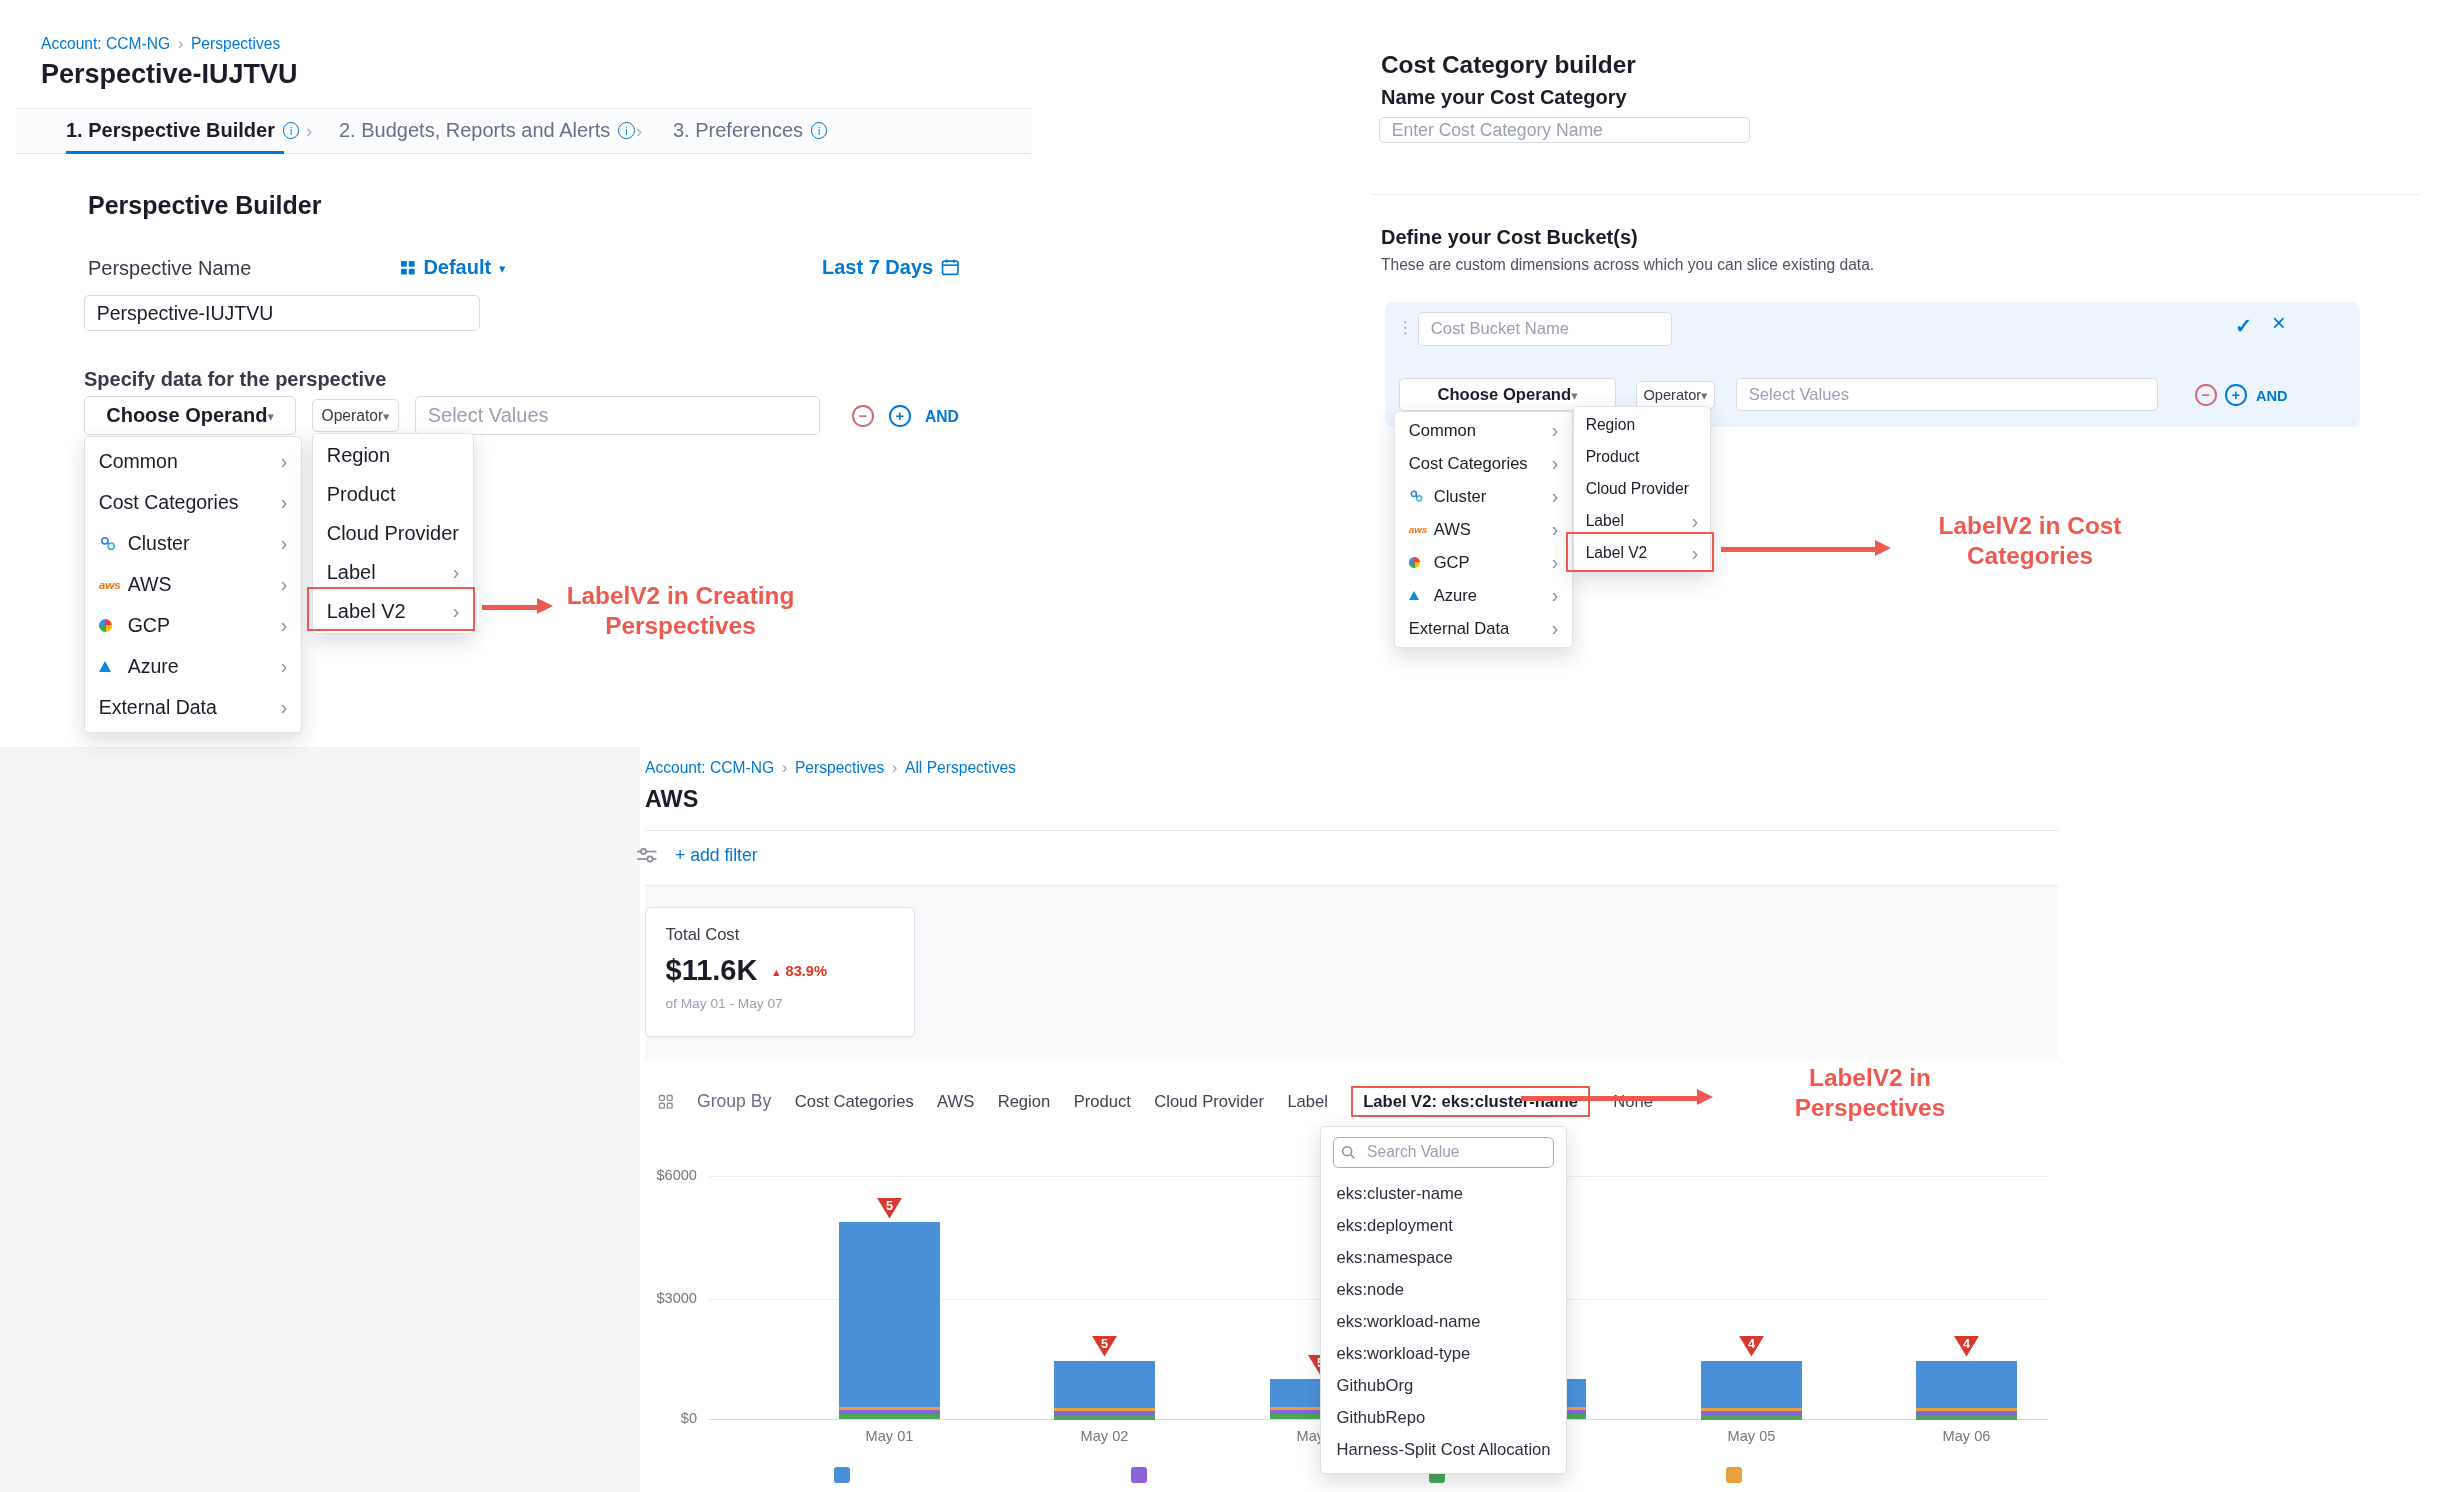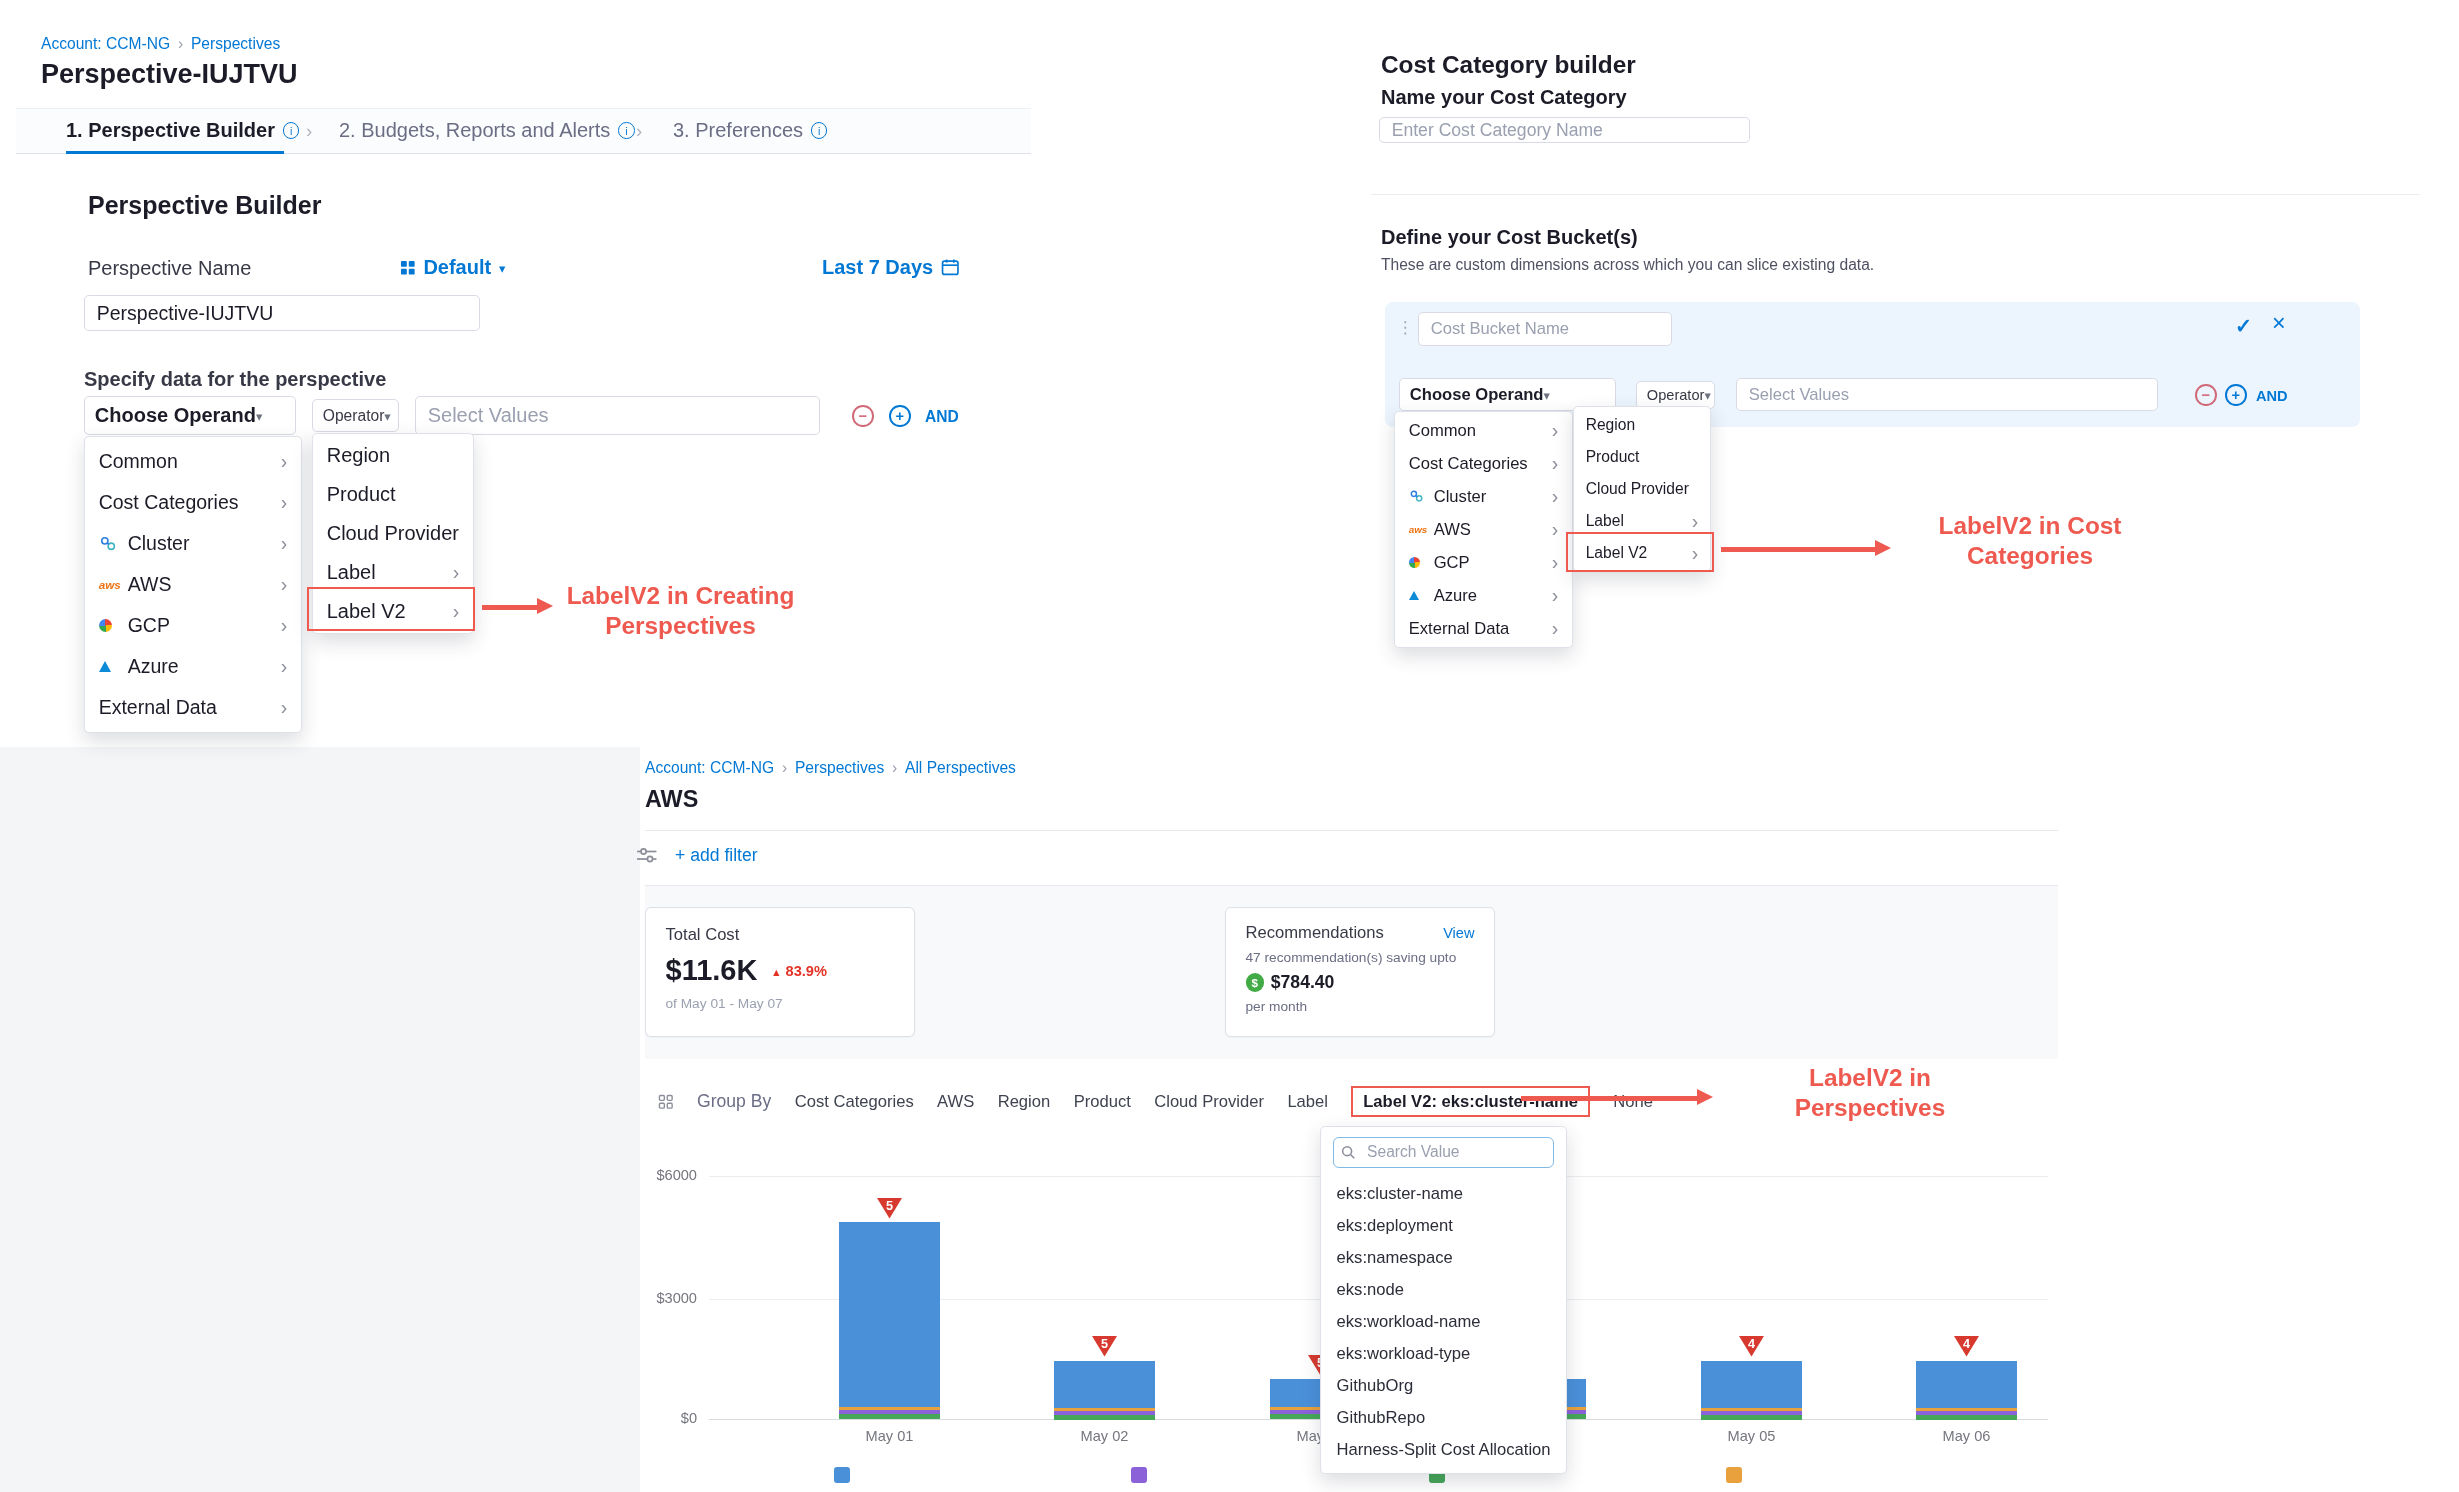--- a/index.html
+++ b/index.html
@@ -9,21 +9,21 @@
   .row{display:flex;align-items:center;gap:7.8px}
   .b{font-weight:bold}.sb{font-weight:600}
   .ink{color:#1c1c28}.g8{color:#383946}.g6{color:#4f5162}.g5{color:#6b6d85}.g4{color:#9aa0b0}
   .link{color:#0278d5}.f14{font-size:13.7px}.f15{font-size:14.6px}.f16{font-size:15.6px}.f17{font-size:16.6px}
   .f18{font-size:17.6px}.f19{font-size:20px}.f20{font-size:19.5px}.f24{font-size:23.4px}
   .f25{font-size:24.4px}.f26{font-size:25px}.f28{font-size:27px}.f30{font-size:29px}
   a{text-decoration:none;cursor:pointer}
   input{font-family:inherit;outline:none;color:#1c1c28}
   input::placeholder{color:#9aa0b0}
   .input{background:#fff;border:1px solid #d9dae5;border-radius:4.9px}
-  .select{background:#fff;border:1px solid #d9dae5;border-radius:4.9px;display:flex;align-items:center;justify-content:flex-start;padding:0 9.8px;cursor:pointer}
+  .select{background:#fff;border:1px solid #d9dae5;border-radius:4.9px;display:flex;align-items:center;justify-content:center;padding:0 9.8px;cursor:pointer}
   .caret::after{content:"▾";color:#6f7380;font-size:12.7px}
   .caret-blue::after{content:"▾";color:#0278d5;font-size:12.7px}
   .crumb-sep::after{content:"›";color:#9aa0ac;font-size:15.6px;margin:0 7.8px}
   .tab-sep::after{content:"›";color:#b0b3bd;font-size:18.5px}
   .info{width:16.6px;height:16.6px;border:1.5px solid #0278d5;border-radius:50%;color:#0278d5;font-size:10.7px;display:inline-flex;align-items:center;justify-content:center;flex:0 0 auto}
   .info::after{content:"i"}
   .menu{background:#fff;border:1px solid #dfe1e8;border-radius:4.9px;box-shadow:0 7.8px 19.5px rgba(40,41,61,.16)}
   .mrow{display:flex;align-items:center;padding:0 13.7px;cursor:pointer}
   .mic{display:inline-flex;align-items:center;justify-content:flex-start}
   .mchev{margin-left:auto}.mchev::after{content:"›";color:#8b8e99;font-size:19.5px}
@@ -325,32 +325,20 @@
       <span class="ink b f30">$11.6K</span>
       <span class="row" style="gap:3.9px">
         <span class="up"></span>
         <span class="sb f15" style="color:#e43326">83.9%</span>
       </span>
     </div>
     <div class="g4 f14" style="margin-top:8.8px">of May 01 - May 07</div>
   </div>
 
 
-  <div class="abs card" style="left:1225px;top:907px;width:270px;height:130px;padding:14.6px 19.5px;z-index:1">
-    <div class="row" style="justify-content:space-between">
-      <span class="g8 f17">Recommendations</span>
-      <a class="link f15">View</a>
-    </div>
-    <div class="g5 f14" style="margin-top:7.8px">47 recommendation(s) saving upto</div>
-    <div class="row" style="margin-top:6.8px;gap:6.8px">
-      <span class="coin"></span>
-      <span class="ink b f18">$784.40</span>
-    </div>
-    <div class="g5 f14" style="margin-top:5.9px">per month</div>
-  </div>
 
   <div class="abs row" style="left:658px;top:1081px;height:41px;gap:23.4px;z-index:10">
     <span class="mic">
       <svg width="15.6" height="15.6" viewBox="0 0 16 16">
           <rect x="1.5" y="1.5" width="5" height="5" rx="1" fill="none" stroke="#8b8e99" stroke-width="1.4"></rect>
           <rect x="9.5" y="1.5" width="5" height="5" rx="1" fill="none" stroke="#8b8e99" stroke-width="1.4"></rect>
           <rect x="1.5" y="9.5" width="5" height="5" rx="1" fill="none" stroke="#8b8e99" stroke-width="1.4"></rect>
           <rect x="9.5" y="9.5" width="5" height="5" rx="1" fill="none" stroke="#8b8e99" stroke-width="1.4"></rect>
         </svg>
     </span>

